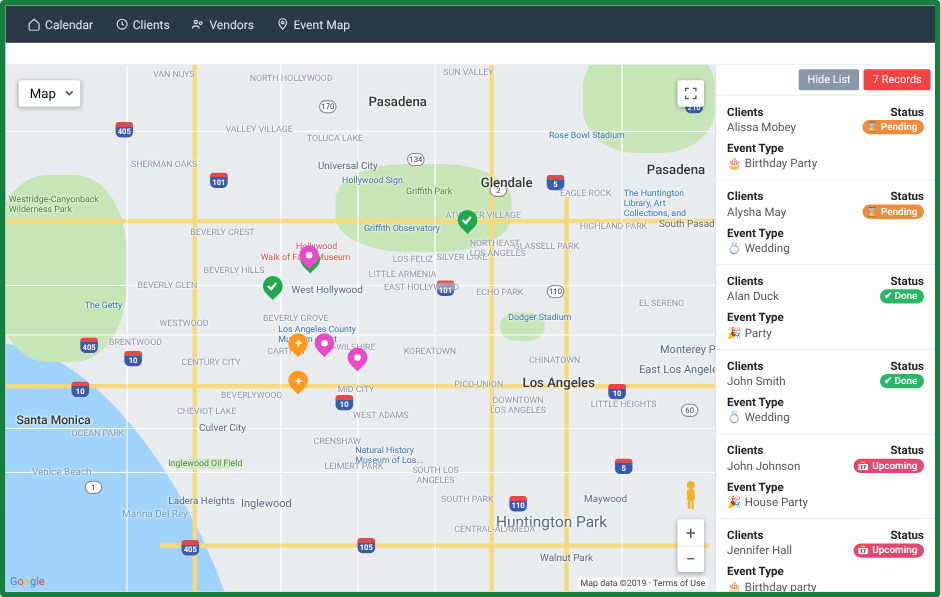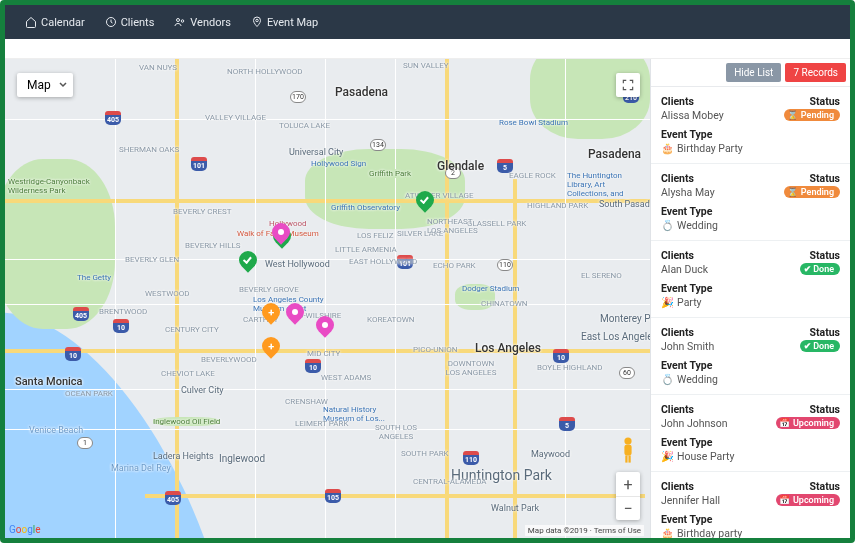--- a/index.html
+++ b/index.html
@@ -382,22 +382,22 @@
       <div class="map-label poi" style="left:72px;top:214px">The Getty</div>
       <div class="map-label park" style="left:364px;top:110px">Griffith Park</div>
       <div class="map-label poi" style="left:326px;top:144px">Griffith Observatory</div>
       <div class="map-label faint" style="left:392px;top:170px">SILVER LAKE</div>
       <div class="map-label faint" style="left:428px;top:202px">ECHO PARK</div>
       <div class="map-label faint" style="left:352px;top:172px">LOS FELIZ</div>
       <div class="map-label faint" style="left:400px;top:132px">ATWATER VILLAGE</div>
       <div class="map-label faint" style="left:504px;top:112px">EAGLE ROCK</div>
       <div class="map-label faint" style="left:522px;top:142px">HIGHLAND PARK</div>
       <div class="map-label faint" style="left:462px;top:160px">GLASSELL PARK</div>
-      <div class="map-label faint" style="left:476px;top:240px">CHINATOWN</div>
-      <div class="map-label faint" style="left:532px;top:304px">BOYLE HIGHLAND</div>
+      <div class="map-label faint" style="left:476px;top:264px">CHINATOWN</div>
+      <div class="map-label faint" style="left:532px;top:304px">LITTLE HEIGHTS</div>
       <div class="map-label faint" style="left:436px;top:300px;white-space:normal;width:60px;text-align:center">DOWNTOWN LOS ANGELES</div>
       <div class="map-label faint" style="left:362px;top:256px">KOREATOWN</div>
       <div class="map-label faint" style="left:302px;top:290px">MID CITY</div>
       <div class="map-label faint" style="left:284px;top:252px">MID-WILSHIRE</div>
       <div class="map-label faint" style="left:408px;top:286px">PICO-UNION</div>
       <div class="map-label faint" style="left:344px;top:198px">EAST HOLLYWOOD</div>
       <div class="map-label faint" style="left:422px;top:158px;white-space:normal;width:60px">NORTHEAST LOS ANGELES</div>
       <div class="map-label faint" style="left:366px;top:364px;white-space:normal;width:50px;text-align:center">SOUTH LOS ANGELES</div>
       <div class="map-label faint" style="left:396px;top:390px">SOUTH PARK</div>
       <div class="map-label faint" style="left:238px;top:256px">CARTHAY</div>

